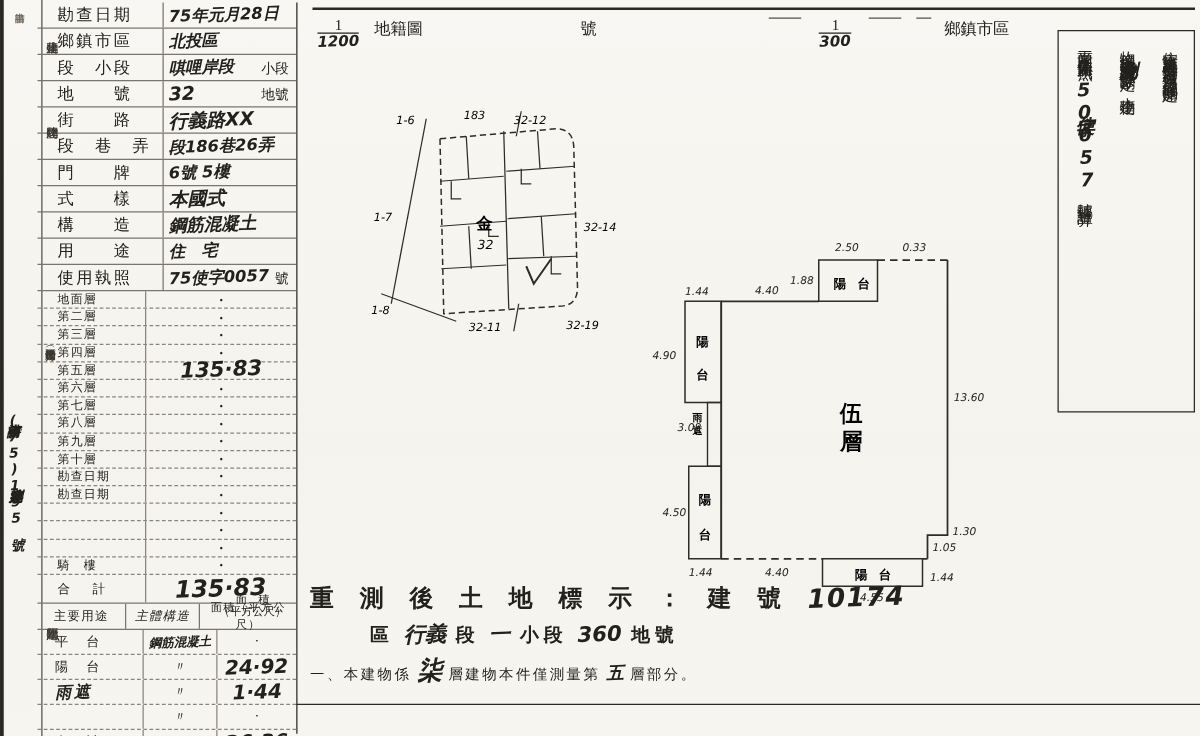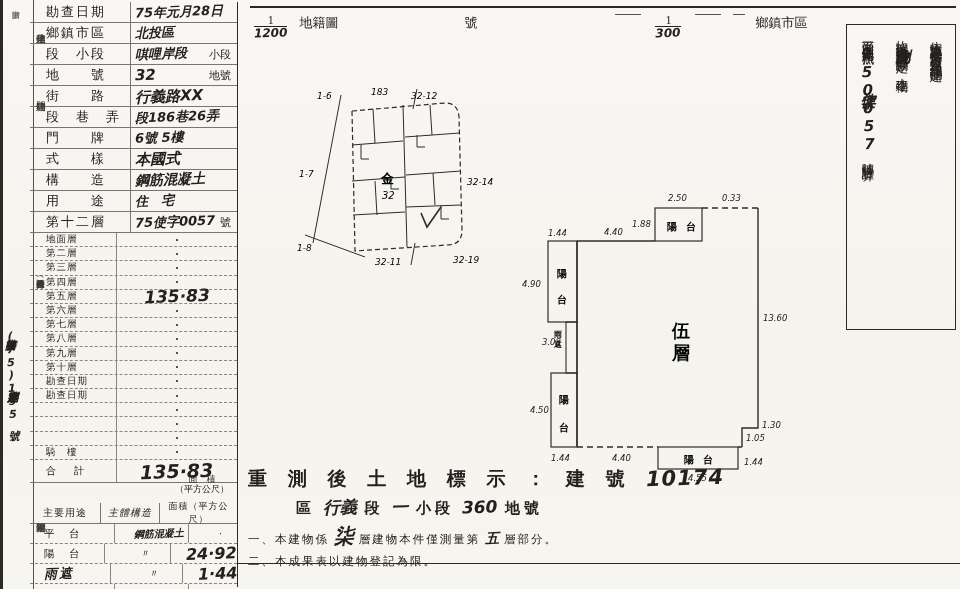--- a/index.html
+++ b/index.html
@@ -31,26 +31,26 @@
   .frow{display:flex;border-bottom:1px dashed #8a857b;height:13.2px;align-items:center;font-size:9.5px;}
   .frow .lbl{width:70px;padding-left:16px;letter-spacing:1px;border-right:1px solid #8a857b;height:100%;
              display:flex;align-items:center;white-space:nowrap;}
   .frow .val{flex:1;text-align:center;font-weight:bold;font-size:12px;line-height:10px;}
   .sumrow{display:flex;height:22px;border-bottom:1px solid #7a766d;align-items:center;font-size:10px;position:relative;}
   .sumrow .lbl{width:70px;padding-left:16px;letter-spacing:4px;border-right:1px solid #8a857b;height:100%;display:flex;align-items:center;}
   .sumrow .val{flex:1;text-align:center;}
   .sumrow .val .hw{font-size:19px;}
   .unitnote{position:absolute;right:8px;top:14px;font-size:9px;text-align:center;line-height:10px;background:transparent;}
   
-  .ahead{display:flex;border-bottom:1px solid #7a766d;height:20px;align-items:center;font-size:10px;margin-top:20px;}
+  .ahead{display:flex;border-bottom:1px solid #7a766d;height:20px;align-items:center;font-size:10px;}
   .ahead div{text-align:center;letter-spacing:1px;}
   .ac1{width:70px;border-right:1px solid #7a766d;height:100%;display:flex;align-items:center;justify-content:center;}
   .ac2{width:58px;border-right:1px solid #7a766d;height:100%;display:flex;align-items:center;justify-content:center;font-style:italic;}
   .ac3{flex:1;height:100%;display:flex;align-items:center;justify-content:center;font-size:9px;}
-  .arow{display:flex;border-bottom:1px dashed #8a857b;height:19px;align-items:center;font-size:10.5px;gap:15px;}
+  .arow{display:flex;border-bottom:1px dashed #8a857b;height:19px;align-items:center;font-size:10.5px;}
   .arow .u{width:70px;padding-left:14px;letter-spacing:2px;border-right:1px solid #8a857b;height:100%;display:flex;align-items:center;}
   .arow .s{width:58px;text-align:center;border-right:1px solid #8a857b;height:100%;display:flex;align-items:center;justify-content:center;}
   .arow .a{flex:1;text-align:center;}
   .arow .a .hw{font-size:16px;}
   .arow .u .hw{font-size:13px;}
   
   .hdr{position:absolute;left:250px;top:6px;width:706px;height:34px;font-size:13px;
        display:flex;align-items:flex-start;gap:8px;border-top:2px solid #2b2923;padding-top:6px;}
   .frac{display:inline-block;text-align:center;vertical-align:middle;margin:0 4px;font-size:12px;}
   .frac .num{display:block;border-bottom:1.2px solid #23211e;padding:0 10px;line-height:12px;}
@@ -146,21 +146,21 @@
             <span class="hw" style="font-size:14px;">鋼筋混凝土</span>
           </div>
         </div>
       <div class="irow">
           <div class="lbl">用　　途</div>
           <div class="val">
             <span class="hw">住　宅</span>
           </div>
         </div>
       <div class="irow">
-          <div class="lbl">第十二層</div>
+          <div class="lbl">使用執照</div>
           <div class="val">
             <span class="hw">75使字0057</span>
             <span style="margin-left:auto;padding-right:6px;">號</span>
           </div>
         </div>
     </div>
 
     <div style="position:relative;">
       <div class="grp v" style="top:40px;height:150px;font-size:8.5px;">建物面積（平方公尺）</div>
       <div class="frow">
@@ -400,17 +400,16 @@
       <span class="hw">360</span>
       <span>地號</span>
     </div>
     <div class="btn1">
       <span>一、本建物係</span>
       <span class="hw">柒</span>
       <span>層建物本件僅測量第</span>
       <span class="hw" style="font-size:14px;">五</span>
       <span>層部分。</span>
     </div>
-    <div class="btn2">二、本成果表以建物登記為限。</div>
   </div>
 
   <div class="baseline"></div>
 </div>
 
 </body></html>

